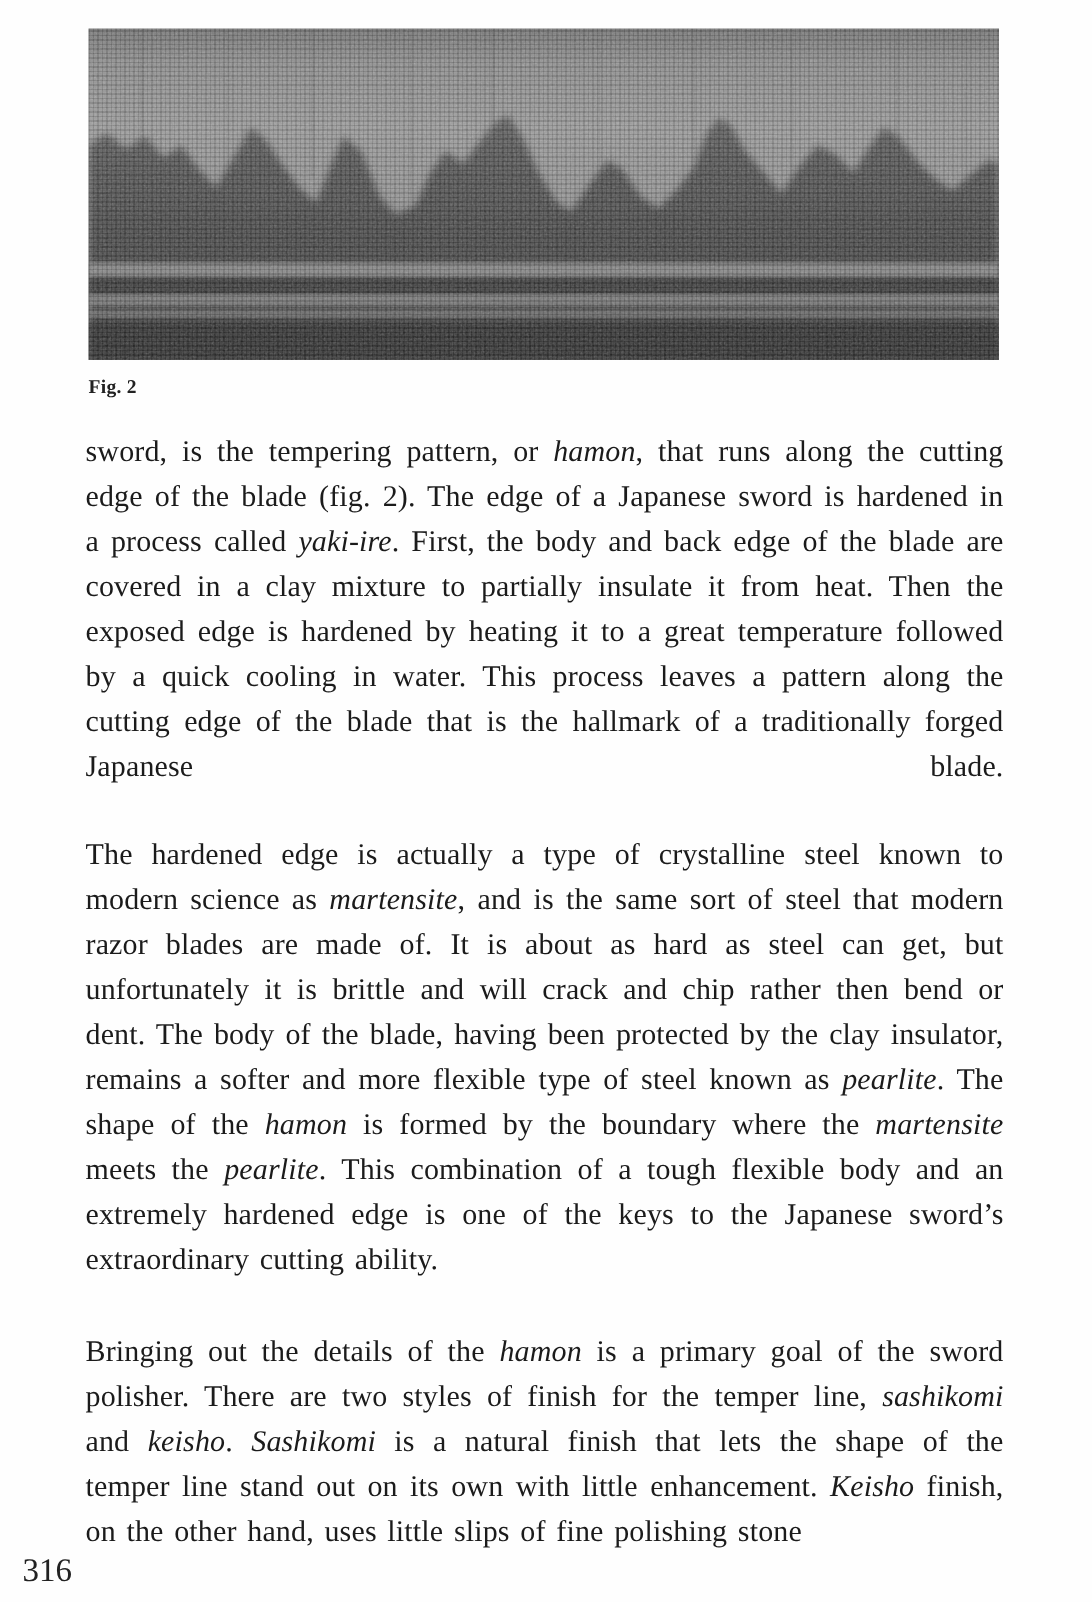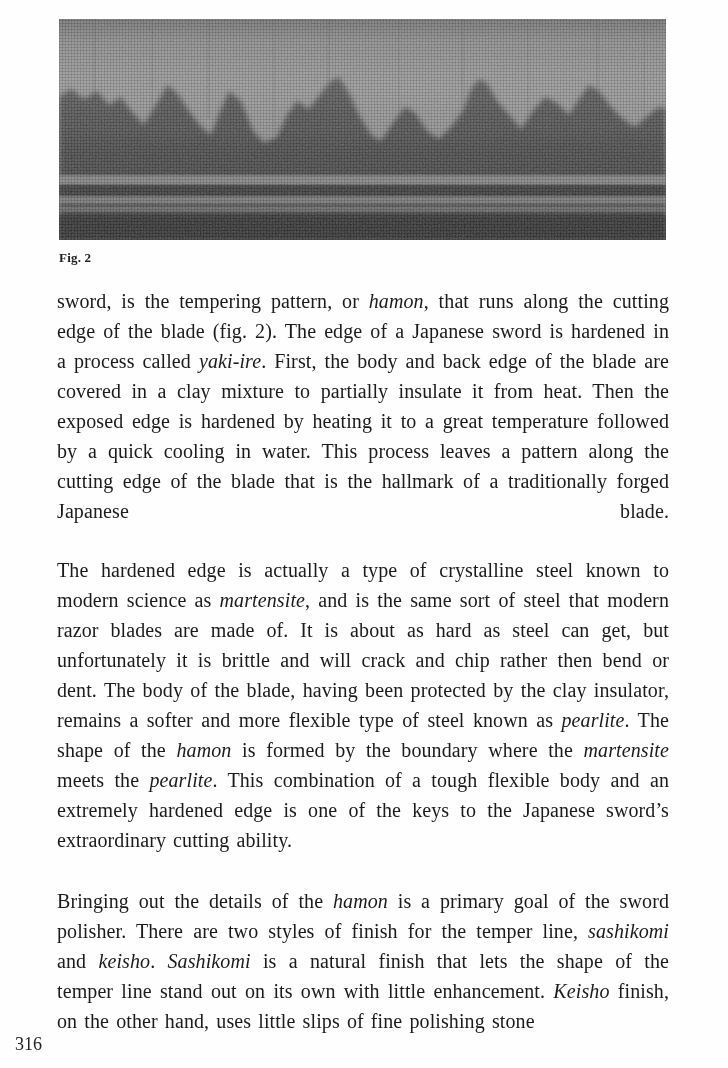--- a/index.html
+++ b/index.html
@@ -70,21 +70,21 @@
   .para.justify-last {
     text-align-last: justify;
   }
   .para em {
     font-style: italic;
   }
   .page-number {
     position: absolute;
     left: 15px;
     top: 1034px;
-    font-size: 18px;
+    font-size: 22px;
     color: #222222;
   }
 </style>
 </head>
 <body>
 
 <div class="book-page">
 
   <figure class="fig">
     <div class="photo">

